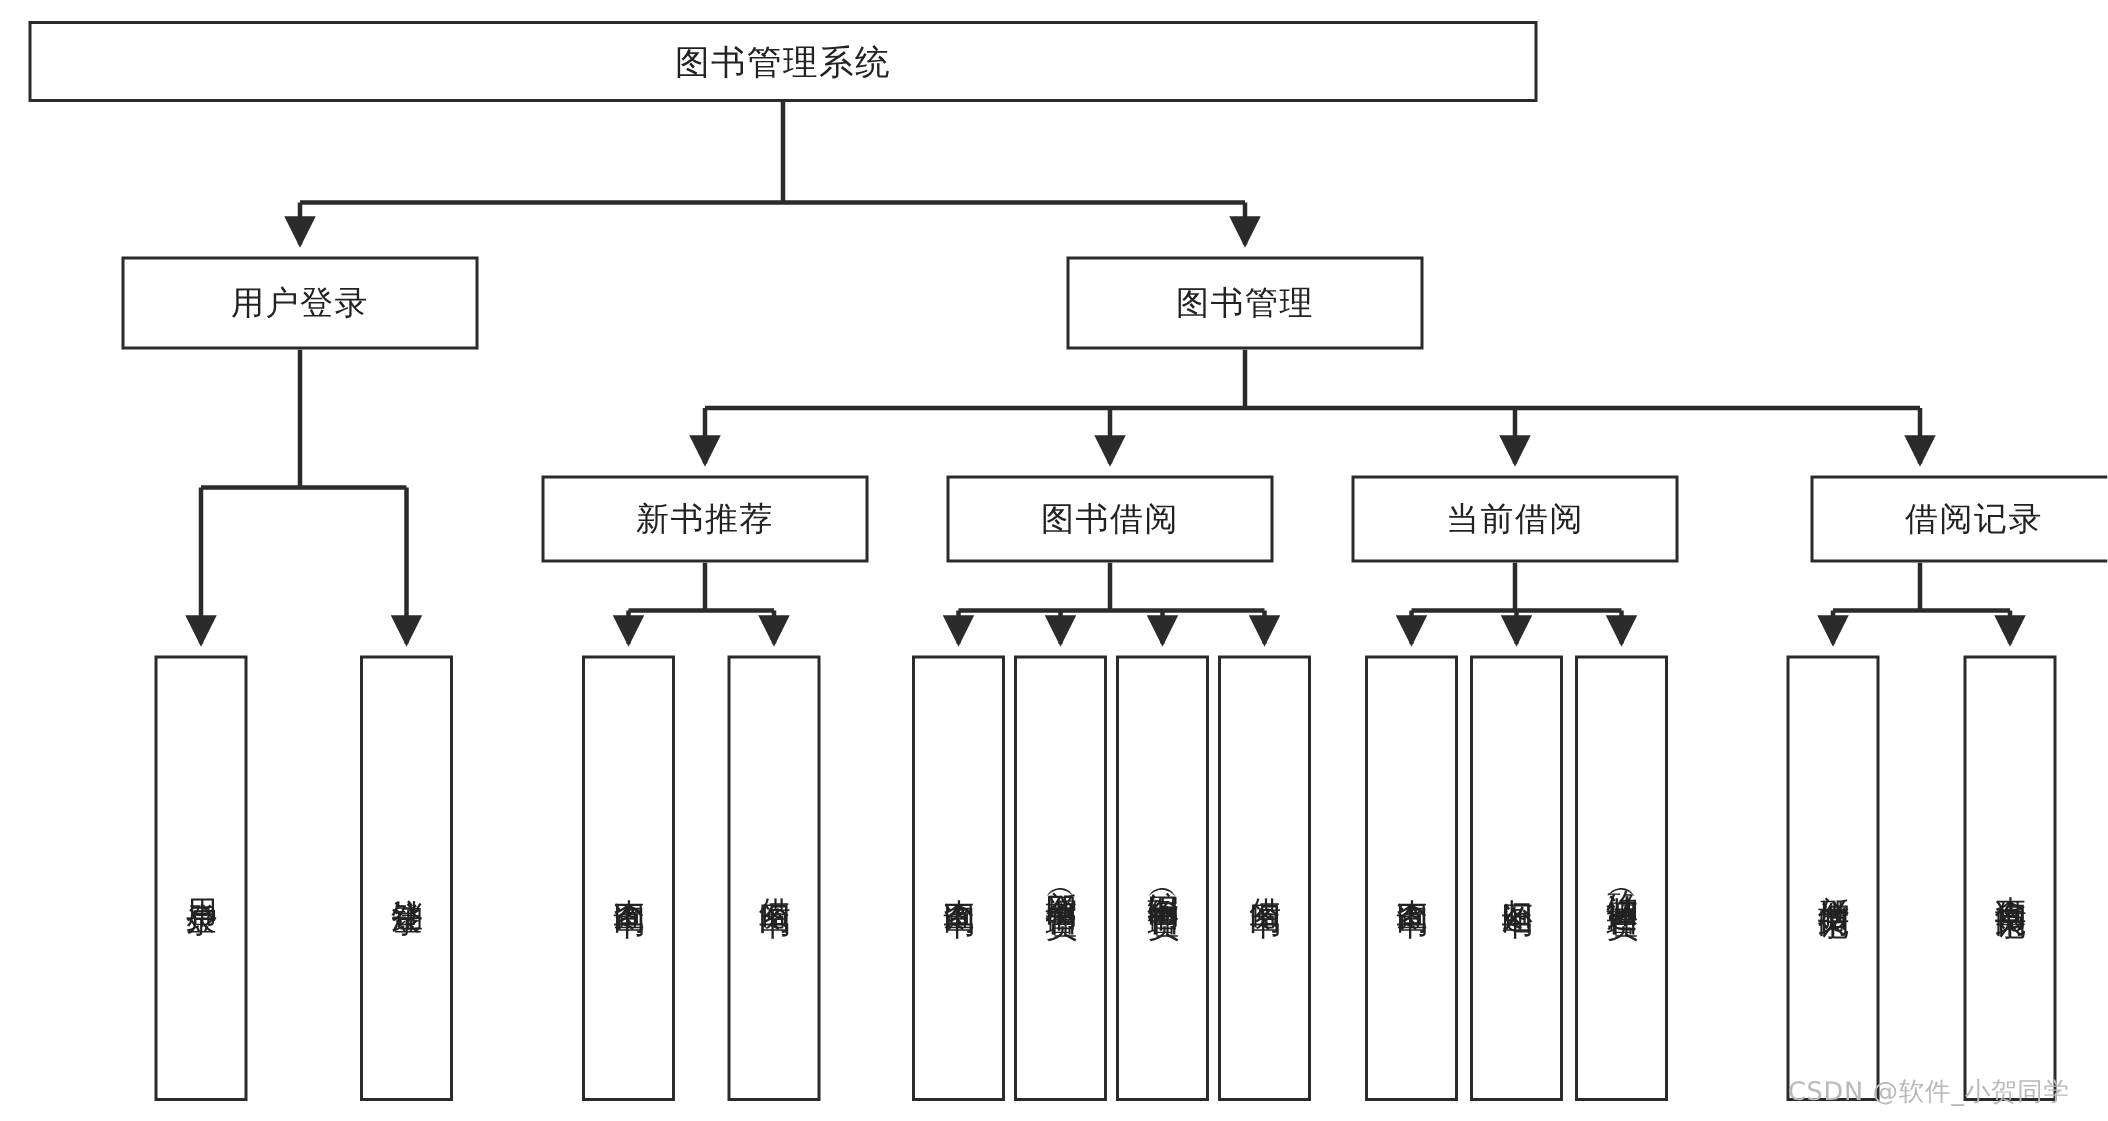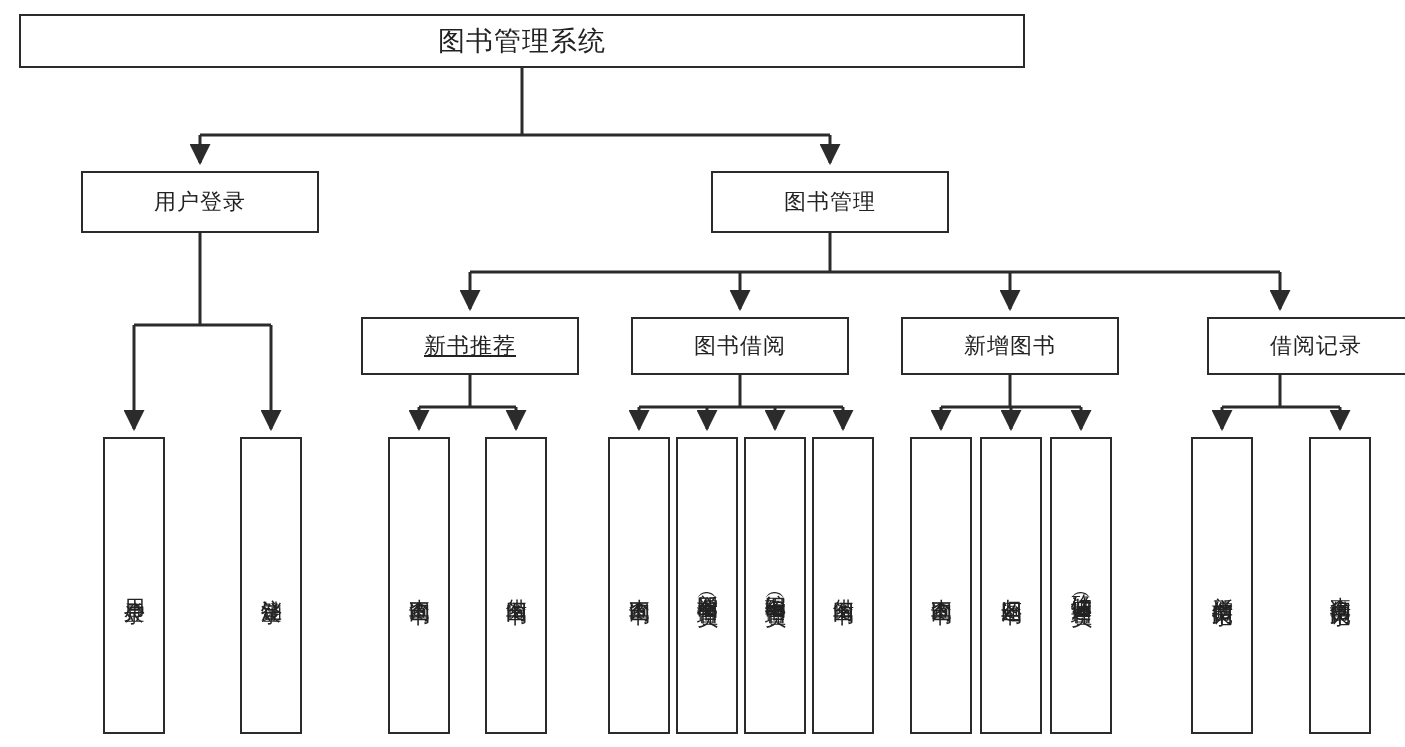--- a/index.html
+++ b/index.html
@@ -35,21 +35,21 @@
     align-items: center;
     justify-content: center;
     color: #222222;
   }
   .node-h {
     font-size: 22px;
     letter-spacing: 1px;
     white-space: nowrap;
   }
   .node-root .node-h {
-    font-size: 27px;
+    font-size: 23px;
   }
   .node-leaf {
     writing-mode: vertical-rl;
     text-orientation: upright;
   }
   .node-leaf .node-v {
     writing-mode: vertical-rl;
     text-orientation: upright;
     font-size: 21px;
     line-height: 1.28;
@@ -124,28 +124,28 @@
   <div id="node-layer">
       <div class="node node-root" style="left: 19px; top: 14px; width: 1006px; height: 54px;">
         <span class="node-h">图书管理系统</span>
       </div>
       <div class="node node-l2" style="left: 81px; top: 171px; width: 238px; height: 62px;">
         <span class="node-h">用户登录</span>
       </div>
       <div class="node node-l2" style="left: 711px; top: 171px; width: 238px; height: 62px; text-align: right;">
         <span class="node-h">图书管理</span>
       </div>
-      <div class="node node-l3" style="left: 361px; top: 317px; width: 218px; height: 58px; text-decoration: underline;">
+      <div class="node node-l3" style="left: 361px; top: 317px; width: 218px; height: 58px;">
         <span class="node-h">新书推荐</span>
       </div>
       <div class="node node-l3" style="left: 631px; top: 317px; width: 218px; height: 58px;">
         <span class="node-h">图书借阅</span>
       </div>
       <div class="node node-l3" style="left: 901px; top: 317px; width: 218px; height: 58px;">
-        <span class="node-h">新增图书</span>
+        <span class="node-h">当前借阅</span>
       </div>
       <div class="node node-l3" style="left: 1171px; top: 317px; width: 218px; height: 58px; margin-left: 36px;">
         <span class="node-h">借阅记录</span>
       </div>
       <div class="node node-leaf" style="left: 103px; top: 437px; width: 62px; height: 297px;">
         <span class="node-v">用户登录</span>
       </div>
       <div class="node node-leaf" style="left: 240px; top: 437px; width: 62px; height: 297px;">
         <span class="node-v">注销登录</span>
       </div>
@@ -177,14 +177,15 @@
         <span class="node-v">确认归还（管理员）</span>
       </div>
       <div class="node node-leaf" style="left: 1191px; top: 437px; width: 62px; height: 297px;">
         <span class="node-v">新增借阅记录</span>
       </div>
       <div class="node node-leaf" style="left: 1309px; top: 437px; width: 62px; height: 297px;">
         <span class="node-v">查询借阅记录</span>
       </div>
     </div>
 
+  <div class="watermark" style="left: 1192px; top: 716px; color: rgb(185, 185, 185);">CSDN @软件_小贺同学</div>
 
 </div>
 
 </body></html>

